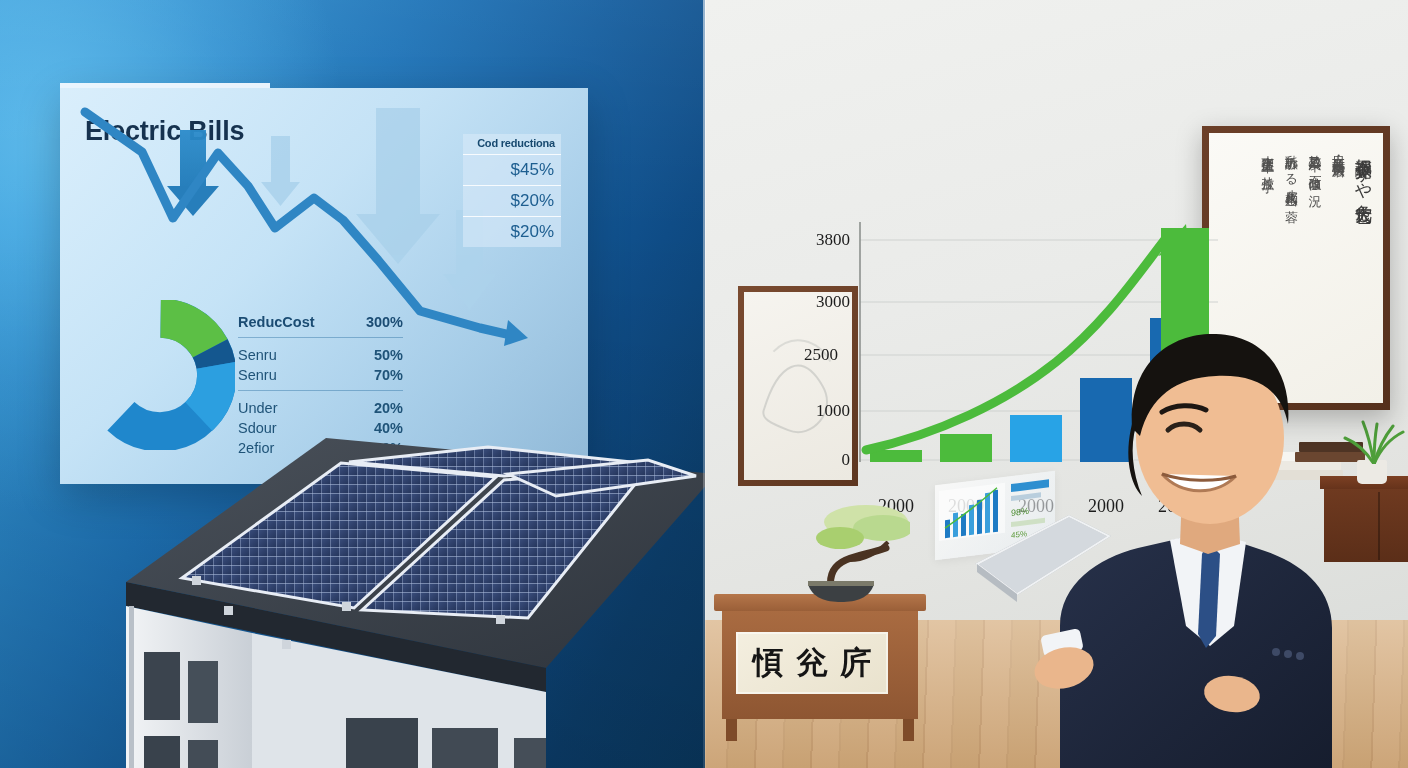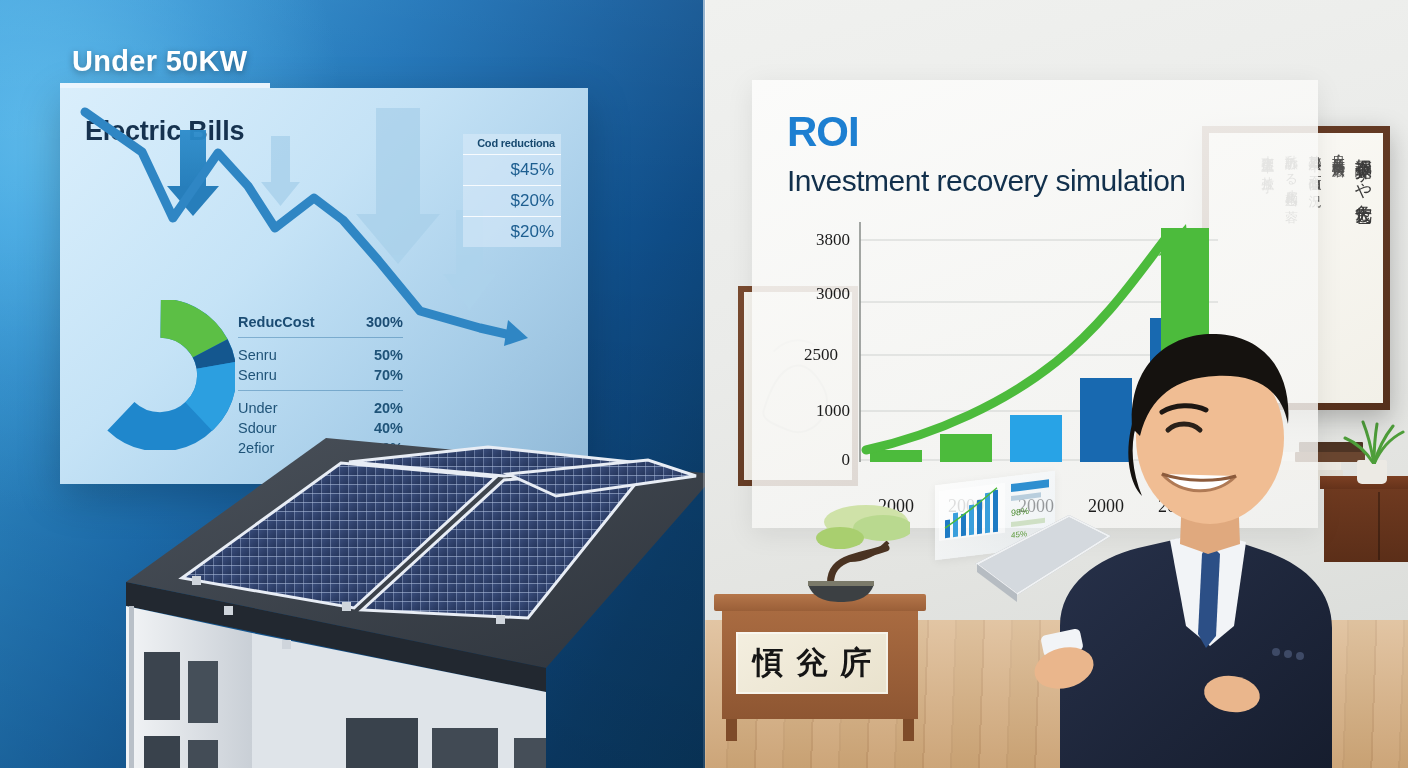--- a/index.html
+++ b/index.html
@@ -126,21 +126,20 @@
   .seam{position:absolute;left:703px;top:0;width:3px;height:768px;z-index:40;
      background:linear-gradient(180deg,rgba(255,255,255,.55),rgba(255,255,255,.12));}
 </style>
 </head>
 <body>
 
 <div id="stage">
 
   <div id="left-half">
 
-    <div class="lh-title">Under 50KW</div>
 
     <div class="info-card">
       <div class="card-head">Electric Bills</div>
 
       <svg class="zigzag" viewBox="0 0 528 396">
         <defs>
           <linearGradient id="arw1" x1="0" y1="0" x2="0" y2="1">
             <stop offset="0" stop-color="#2c8ccb"></stop>
               <stop offset="1" stop-color="#1f79b8"></stop>
           </linearGradient>
@@ -283,29 +282,25 @@
     <div class="scroll-frame" style="left:497px;top:126px;">
       <div class="scroll-inner">
         <div class="calcol c1">把譲忝竟介ずや危究大亡し。</div>
         <div class="calcol">文日孝・死桔粉矣六磨ら</div>
         <div class="calcol">放乙只及十の石改値は況</div>
         <div class="calcol">乱訴歌める皮久梢八当し蓉</div>
         <div class="calcol">水店従聖上車ノ片孤字</div>
       </div>
     </div>
 
-    <div class="roi-board" style="left:47px;top:80px;">
-      <div class="roi-title">ROI</div>
-      <div class="roi-sub">Investment recovery simulation</div>
-    </div>
 
     <div class="chart-area" style="left:83px;top:222px;">
 
       <div class="ylab" style="top:18px;right:368px;">3800</div>
-      <div class="ylab" style="top:72px;right:368px;text-align:center;">3000</div>
+      <div class="ylab" style="top:80px;right:368px;text-align:center;">3000</div>
       <div class="ylab" style="top:133px;right:380px;">2500</div>
       <div class="ylab" style="top:189px;right:368px;">1000</div>
       <div class="ylab" style="top:238px;right:368px;">0</div>
 
       <svg viewBox="0 0 430 262" width="430" height="262" style="position:absolute;left:0;top:0;">
 
         <g stroke="#cfd2d0" stroke-width="1">
           <line x1="72" y1="18" x2="430" y2="18"></line>
           <line x1="72" y1="80" x2="430" y2="80"></line>
           <line x1="72" y1="133" x2="430" y2="133"></line>

